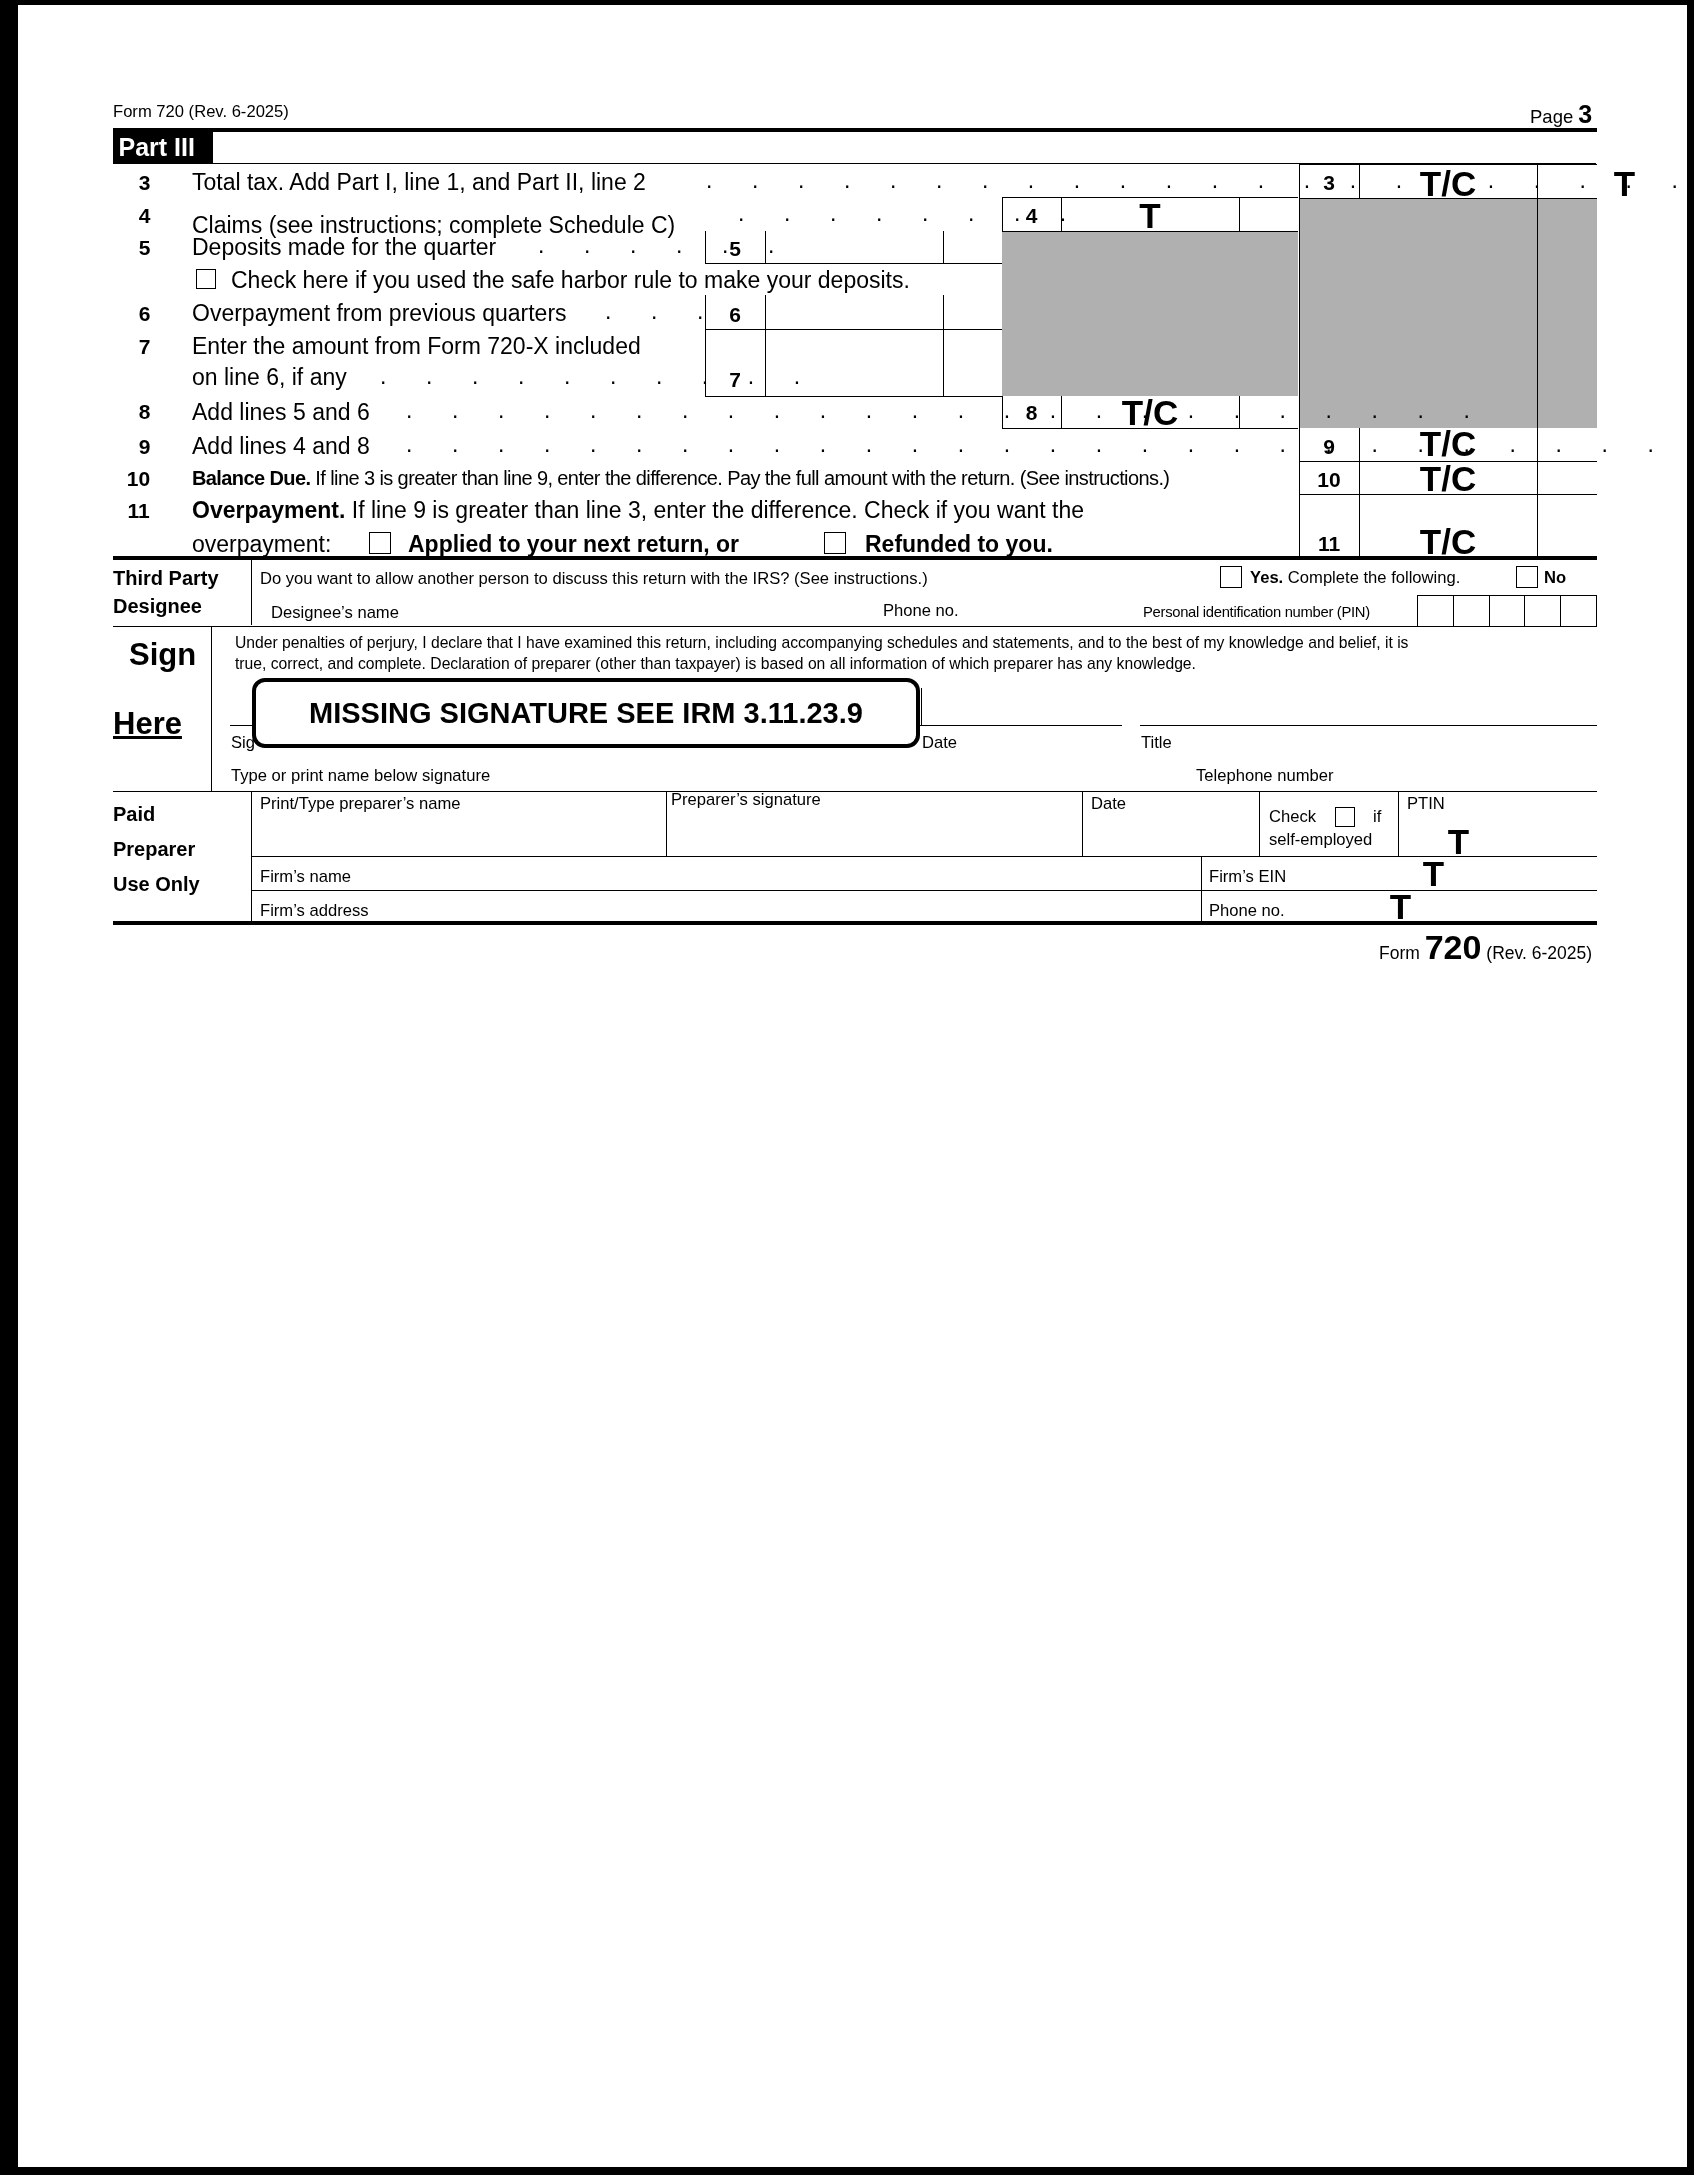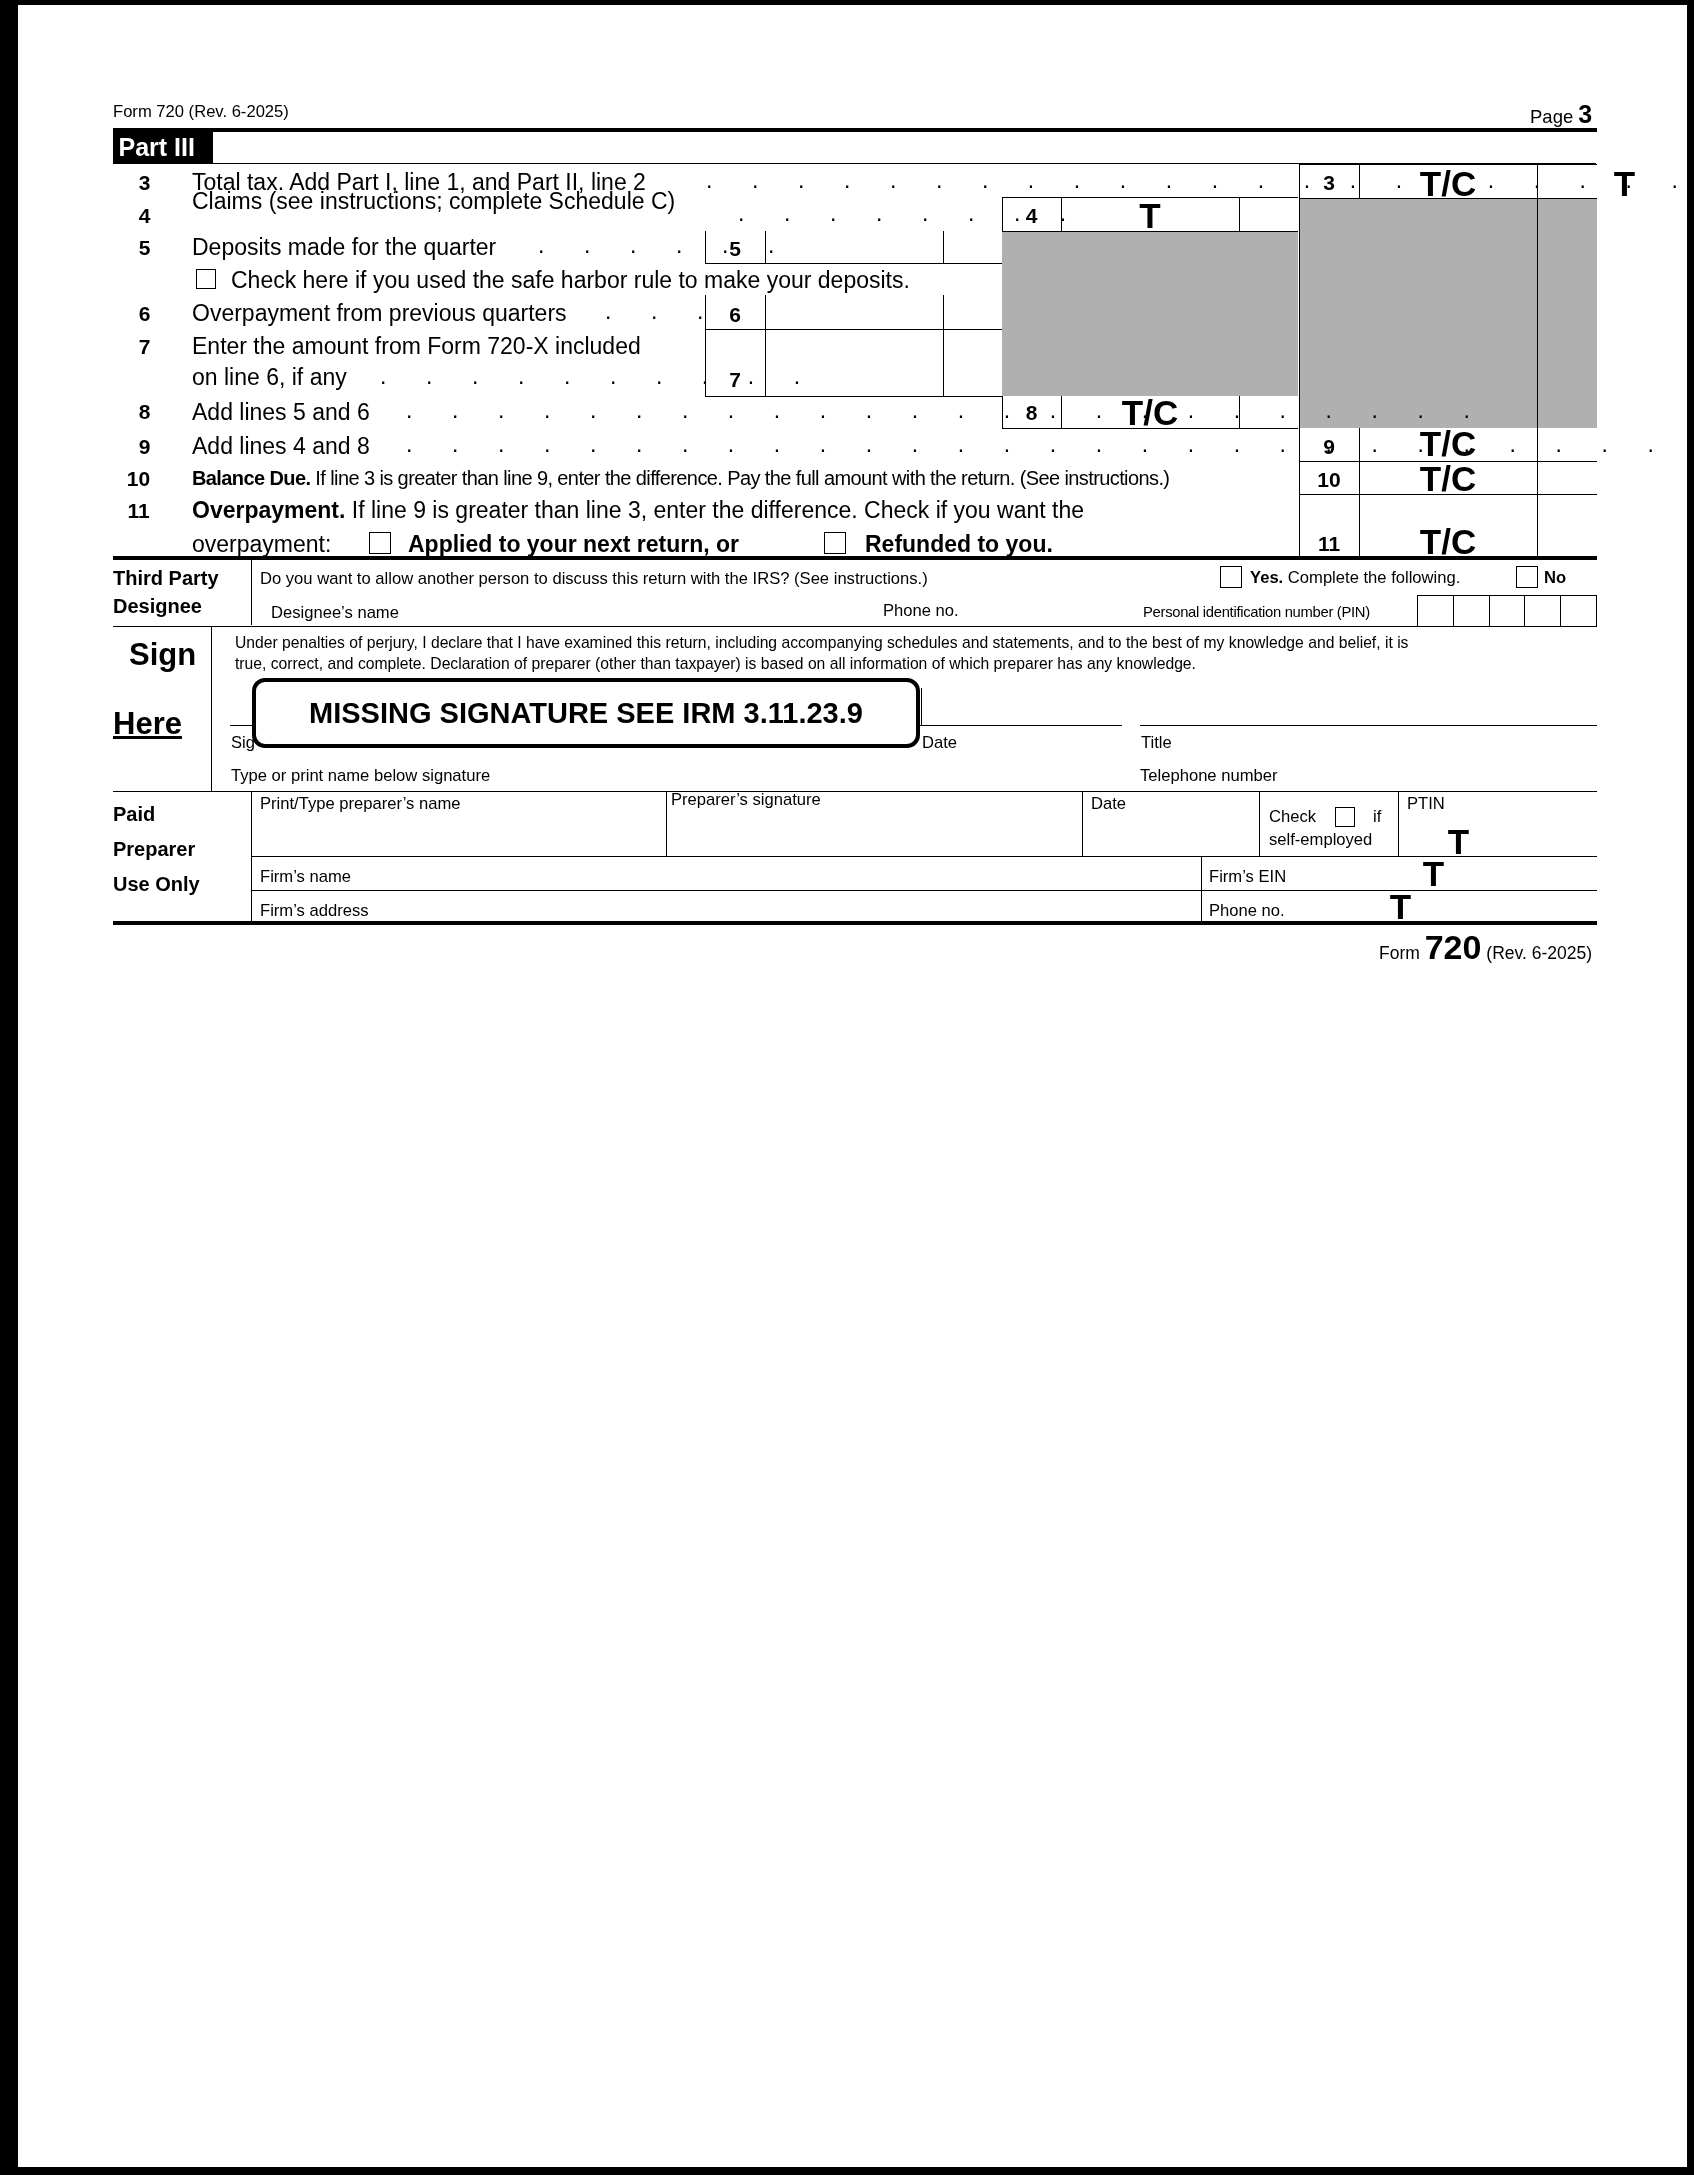--- a/index.html
+++ b/index.html
@@ -49,21 +49,21 @@
 <div class="hline" style="left:1299px;top:164px;width:298px;"></div>
 <div class="vline" style="left:1299px;top:164px;height:34px;"></div>
 <span class="t boxnum" style="left:1299px;top:172px;width:60px;">3</span>
 <div class="vline" style="left:1359px;top:164px;height:34px;"></div>
 <span class="t tc" style="left:1359px;top:166px;width:178px;">T/C</span>
 <div class="vline" style="left:1537px;top:164px;height:34px;"></div>
 <div class="hline" style="left:1299px;top:198px;width:298px;"></div>
 <span class="t tc" style="left:1606px;top:166px;width:37px;">T</span>
 
 <span class="t lnum" style="left:126px;top:205px;">4</span>
-<span class="t ltxt" style="left:192px;top:190px;">Claims (see instructions; complete Schedule C)</span>
+<span class="t ltxt" style="left:192px;top:214px;">Claims (see instructions; complete Schedule C)</span>
 <span class="t dots" style="left:738px;top:202px;">. . . . . . . .</span>
 <div class="hline" style="left:1002px;top:197px;width:296px;"></div>
 <div class="vline" style="left:1002px;top:197px;height:34px;"></div>
 <span class="t boxnum" style="left:1002px;top:205px;width:59px;">4</span>
 <div class="vline" style="left:1061px;top:197px;height:34px;"></div>
 <span class="t tc" style="left:1061px;top:198px;width:178px;">T</span>
 <div class="vline" style="left:1239px;top:197px;height:34px;"></div>
 <div class="hline" style="left:1002px;top:231px;width:296px;"></div>
 
 <span class="t lnum" style="left:126px;top:237px;">5</span>
@@ -167,21 +167,21 @@
 <div class="vline" style="left:211px;top:626px;height:165px;"></div>
 <span class="t xs" style="left:235px;top:635px;">Under penalties of perjury, I declare that I have examined this return, including accompanying schedules and statements, and to the best of my knowledge and belief, it is</span>
 <span class="t xs" style="left:235px;top:656px;">true, correct, and complete. Declaration of preparer (other than taxpayer) is based on all information of which preparer has any knowledge.</span>
 <div class="hline" style="left:230px;top:725px;width:892px;"></div>
 <div class="hline" style="left:1140px;top:725px;width:457px;"></div>
 <div class="vline" style="left:921px;top:688px;height:37px;"></div>
 <span class="t small" style="left:231px;top:735px;">Sig</span>
 <span class="t small" style="left:922px;top:735px;">Date</span>
 <span class="t small" style="left:1141px;top:735px;">Title</span>
 <span class="t small" style="left:231px;top:768px;">Type or print name below signature</span>
-<span class="t small" style="left:1140px;top:768px;">Telephone number</span>
+<span class="t small" style="left:1196px;top:768px;">Telephone number</span>
 <div class="stamp">MISSING SIGNATURE SEE IRM 3.11.23.9</div>
 <div class="hline" style="left:113px;top:791px;width:1484px;"></div>
 
 <span class="t mid" style="left:113px;top:801px;">Paid</span>
 <span class="t mid" style="left:113px;top:836px;">Preparer</span>
 <span class="t mid" style="left:113px;top:871px;">Use Only</span>
 <div class="vline" style="left:251px;top:791px;height:132px;"></div>
 
 <span class="t small" style="left:260px;top:796px;">Print/Type preparer’s name</span>
 <div class="vline" style="left:666px;top:791px;height:66px;"></div>

